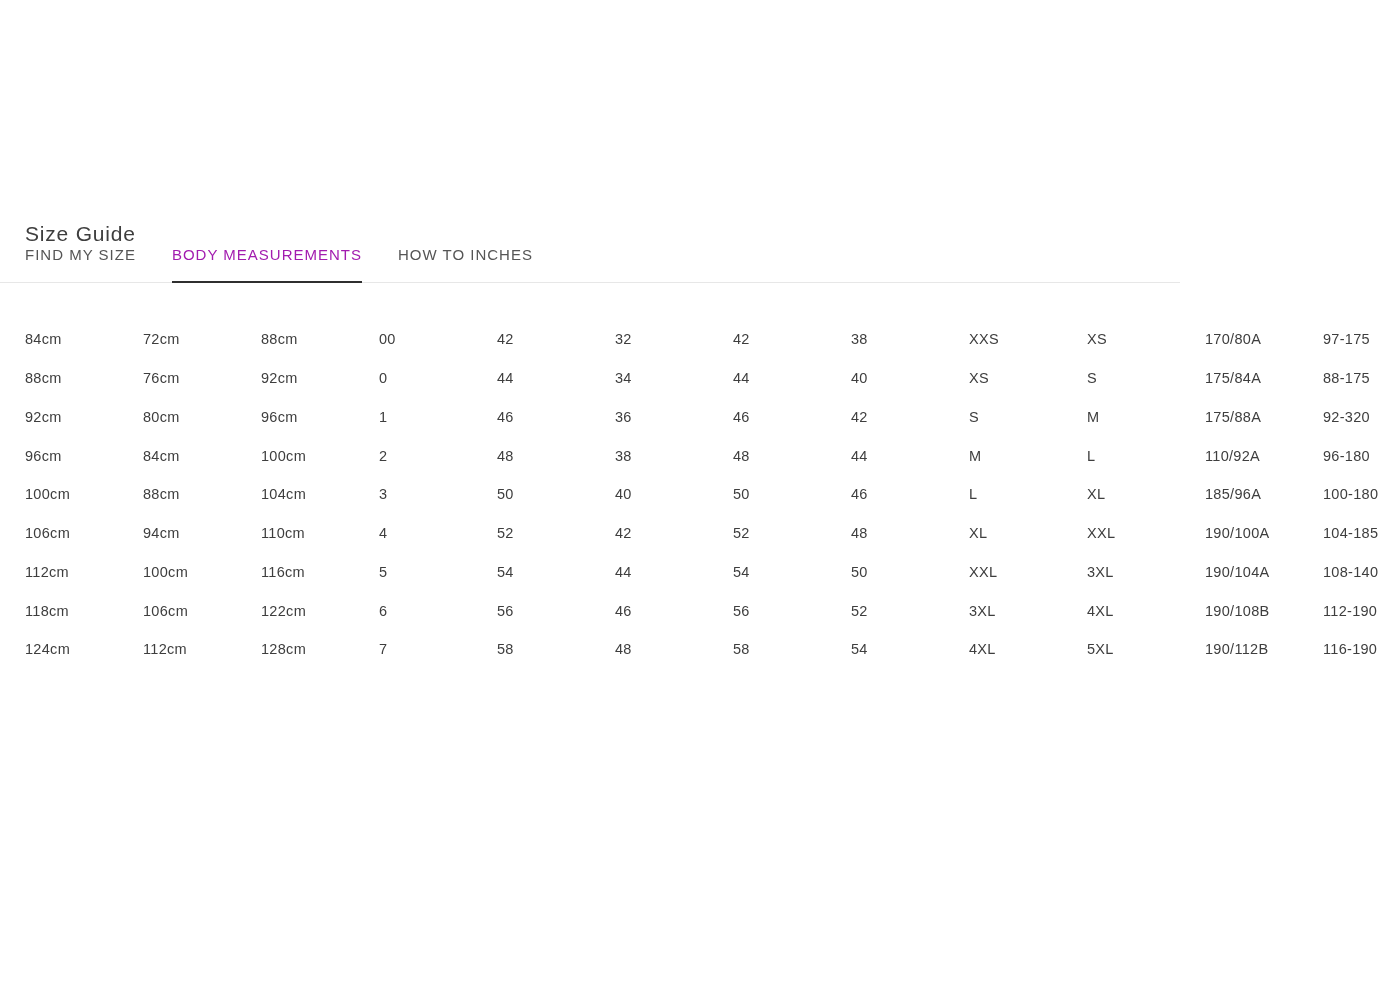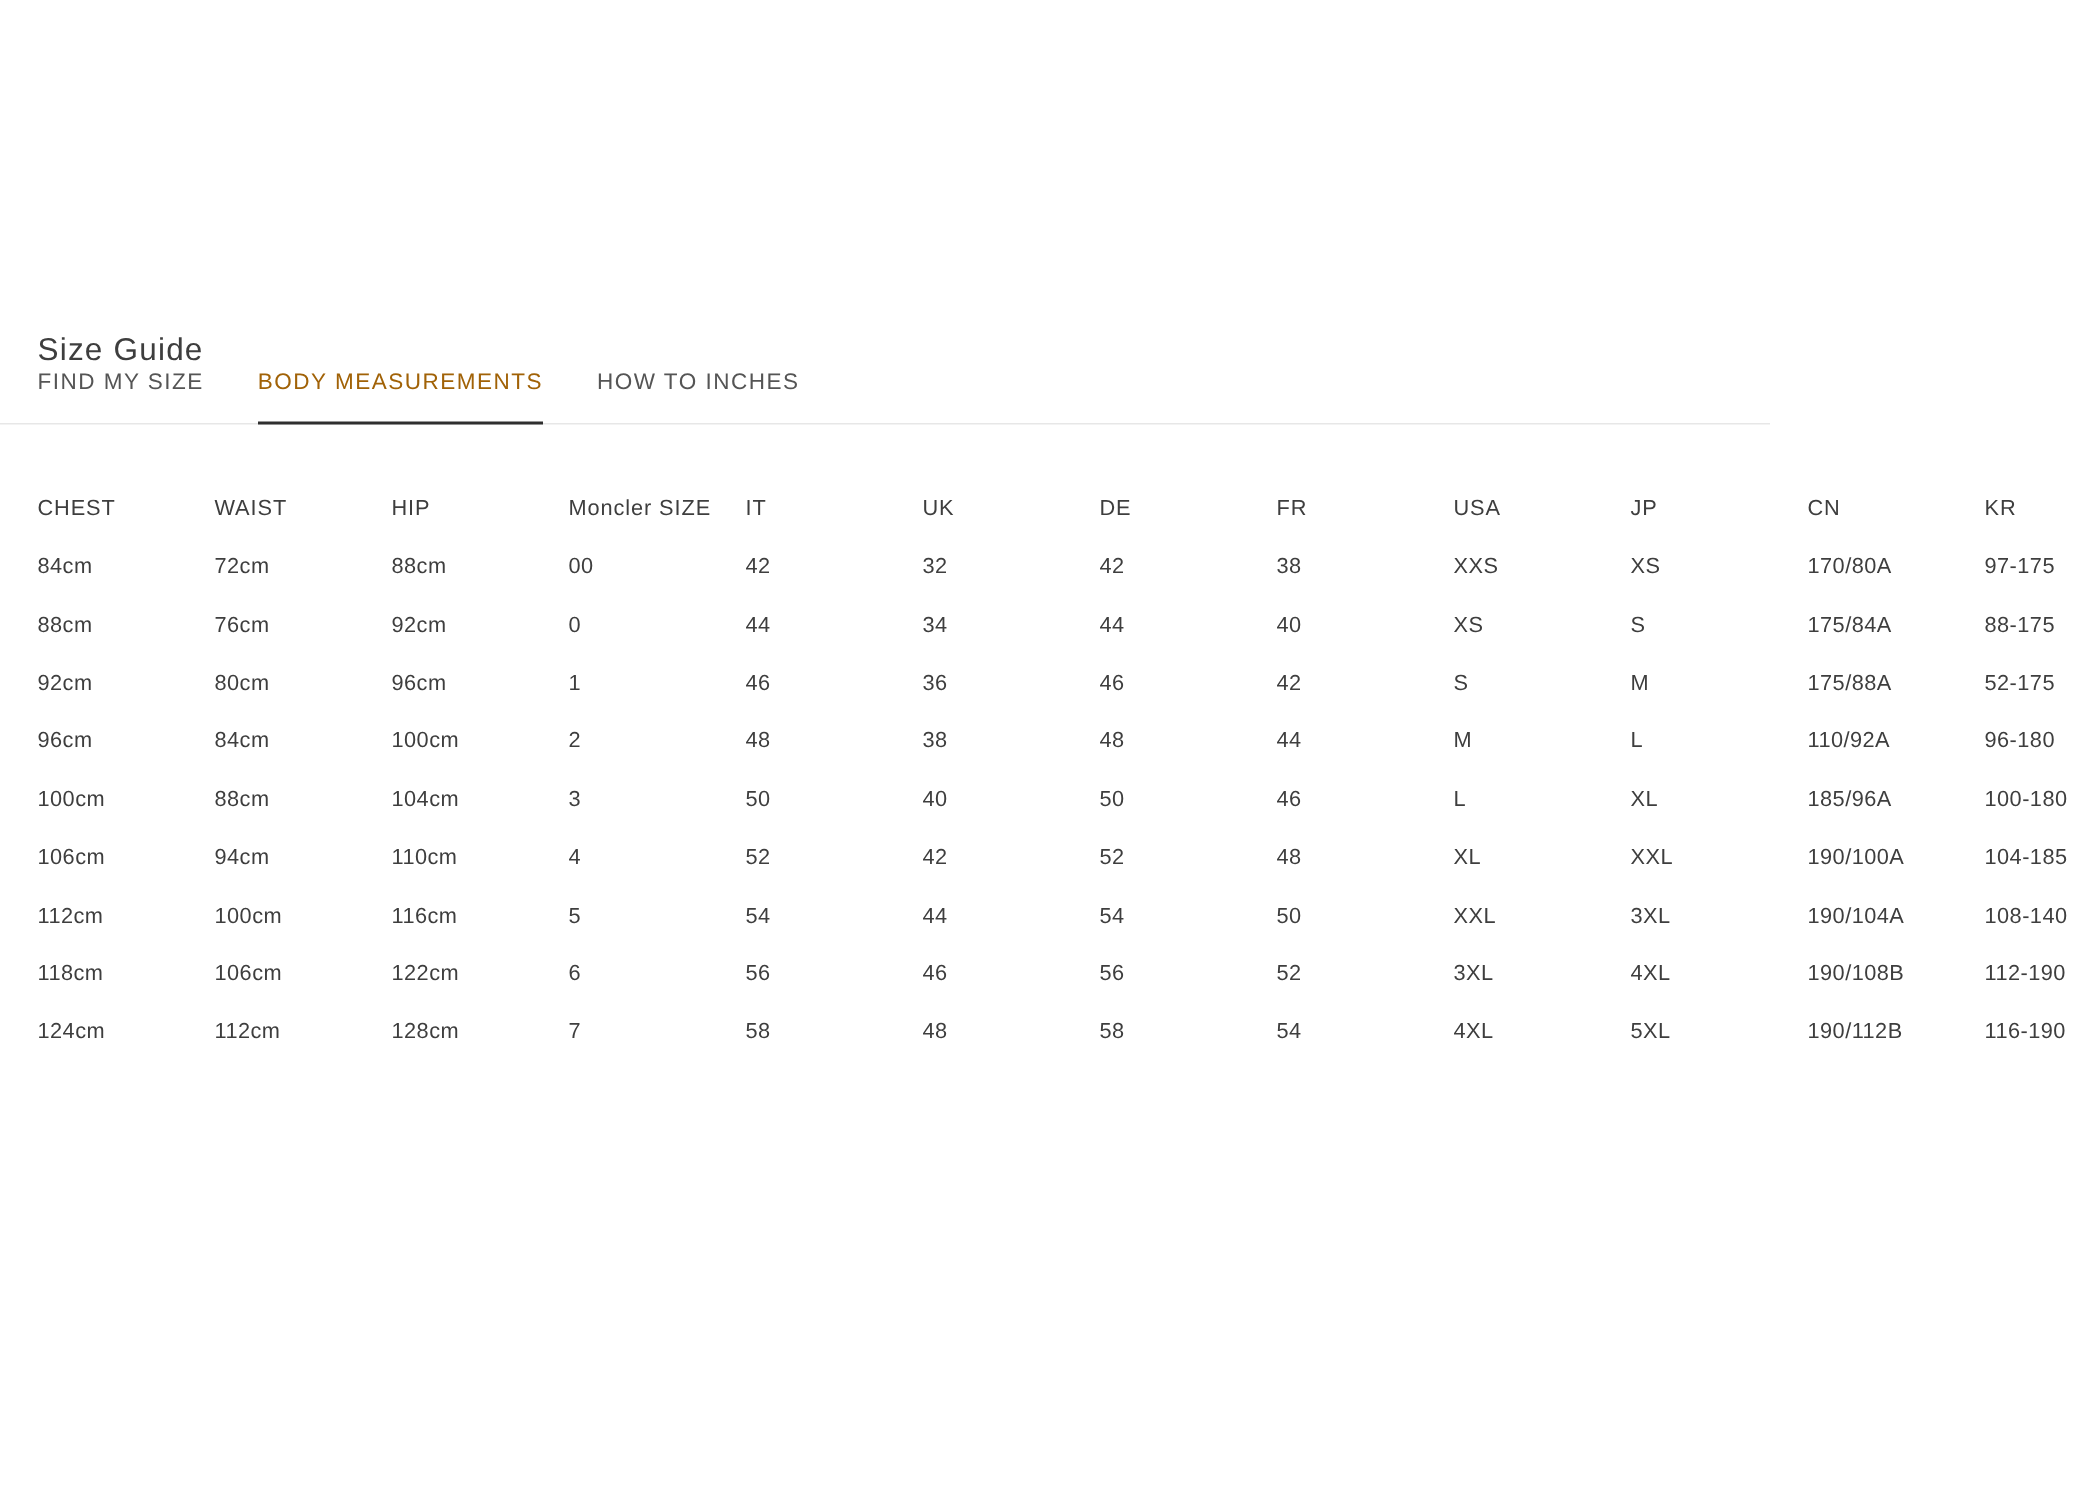--- a/index.html
+++ b/index.html
@@ -47,21 +47,21 @@
     margin: 0;
     font-family: inherit;
     font-size: 15px;
     font-weight: 300;
     letter-spacing: 1px;
     color: #555555;
     line-height: 18px;
     cursor: pointer;
     white-space: nowrap;
   }
-  .tab.active { color: #a16207; }
+  .tab.active { color: #a21caf; }
   .tab.active::after {
     content: "";
     position: absolute;
     left: 0; right: 0; bottom: -1px;
     height: 2px;
     background: var(--underline);
   }
 
   .table {
     padding: 37px 25px 0 25px;
@@ -109,34 +109,20 @@
 
   <h1 class="title">Size Guide</h1>
 
   <nav class="tabbar">
       <button class="tab">FIND MY SIZE</button>
       <button class="tab active">BODY MEASUREMENTS</button>
       <button class="tab">HOW TO INCHES</button>
     </nav>
 
   <section class="table">
-    <div class="trow thead">
-        <div class="cell">CHEST</div>
-        <div class="cell">WAIST</div>
-        <div class="cell">HIP</div>
-        <div class="cell">Moncler SIZE</div>
-        <div class="cell">IT</div>
-        <div class="cell">UK</div>
-        <div class="cell">DE</div>
-        <div class="cell">FR</div>
-        <div class="cell">USA</div>
-        <div class="cell">JP</div>
-        <div class="cell">CN</div>
-        <div class="cell">KR</div>
-      </div>
     <div id="tbody">
         <div class="trow">
           <div class="cell">84cm</div>
           <div class="cell">72cm</div>
           <div class="cell">88cm</div>
           <div class="cell">00</div>
           <div class="cell">42</div>
           <div class="cell">32</div>
           <div class="cell">42</div>
           <div class="cell">38</div>
@@ -164,21 +150,21 @@
           <div class="cell">80cm</div>
           <div class="cell">96cm</div>
           <div class="cell">1</div>
           <div class="cell">46</div>
           <div class="cell">36</div>
           <div class="cell">46</div>
           <div class="cell">42</div>
           <div class="cell">S</div>
           <div class="cell">M</div>
           <div class="cell">175/88A</div>
-          <div class="cell">52-175</div>
+          <div class="cell">92-320</div>
         </div>
         <div class="trow">
           <div class="cell">96cm</div>
           <div class="cell">84cm</div>
           <div class="cell">100cm</div>
           <div class="cell">2</div>
           <div class="cell">48</div>
           <div class="cell">38</div>
           <div class="cell">48</div>
           <div class="cell">44</div>

